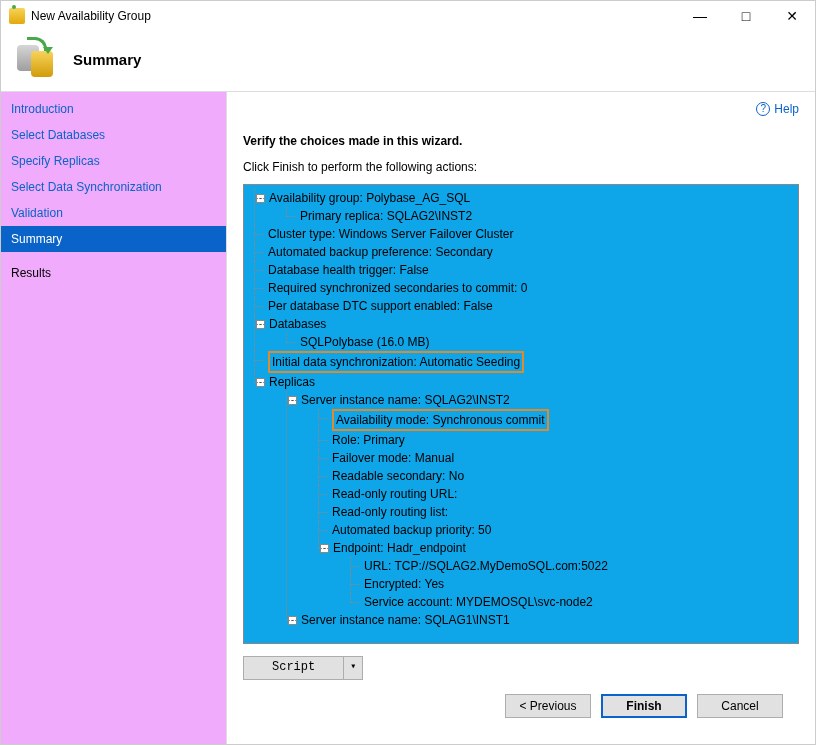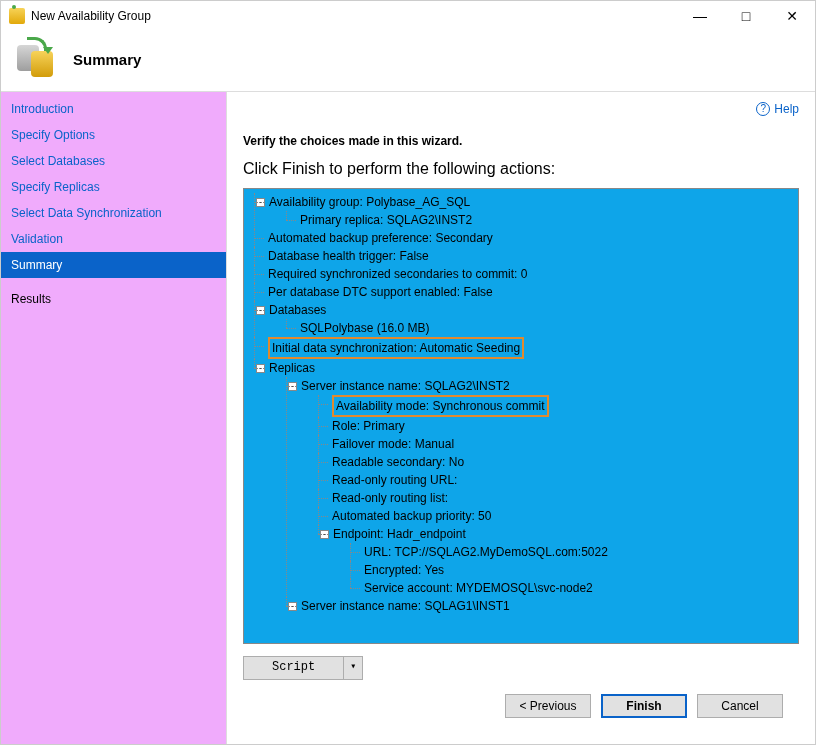--- a/index.html
+++ b/index.html
@@ -133,21 +133,21 @@
   .help .qicon {
     width: 14px; height: 14px;
     border: 1px solid #0a63c9;
     border-radius: 50%;
     font-size: 10px;
     line-height: 12px;
     text-align: center;
     color: #0a63c9;
   }
   .instr-title { font-weight: bold; font-size: 12px; margin-bottom: 12px; }
-  .instr-sub { font-size: 16px; margin-bottom: 10px; }
+  .instr-sub { font-size: 12px; margin-bottom: 10px; }
 
   .treebox {
     flex: 1;
     border: 1px solid #888;
     overflow-y: scroll;
     padding: 4px 6px;
     font-size: 12px;
     line-height: 18px;
     min-height: 0;
     position: relative;
@@ -240,21 +240,20 @@
       <div class="arrow"></div>
       <div class="arrowhead"></div>
   </div>
   <h1>Summary</h1>
 </div>
 
 <div class="body">
 
   <nav class="sidebar">
     <a>Introduction</a>
-    <a>Specify Options</a>
     <a>Select Databases</a>
     <a>Specify Replicas</a>
     <a>Select Data Synchronization</a>
     <a>Validation</a>
     <a class="selected">Summary</a>
     <a class="plain">Results</a>
   </nav>
 
   <div class="main">
     <div class="help">
@@ -267,20 +266,21 @@
 
     <div class="treebox">
       <div class="tree">
         <ul>
           <li>
             <span class="toggle">-</span><span>Availability group: Polybase_AG_SQL</span>
             <ul>
               <li><span>Primary replica: SQLAG2\INST2</span></li>
             </ul>
           </li>
+          <li><span>Cluster type: Windows Server Failover Cluster</span></li>
           <li><span>Automated backup preference: Secondary</span></li>
           <li><span>Database health trigger: False</span></li>
           <li><span>Required synchronized secondaries to commit: 0</span></li>
           <li><span>Per database DTC support enabled: False</span></li>
           <li>
             <span class="toggle">-</span><span>Databases</span>
             <ul>
               <li><span>SQLPolybase (16.0 MB)</span></li>
             </ul>
           </li>

